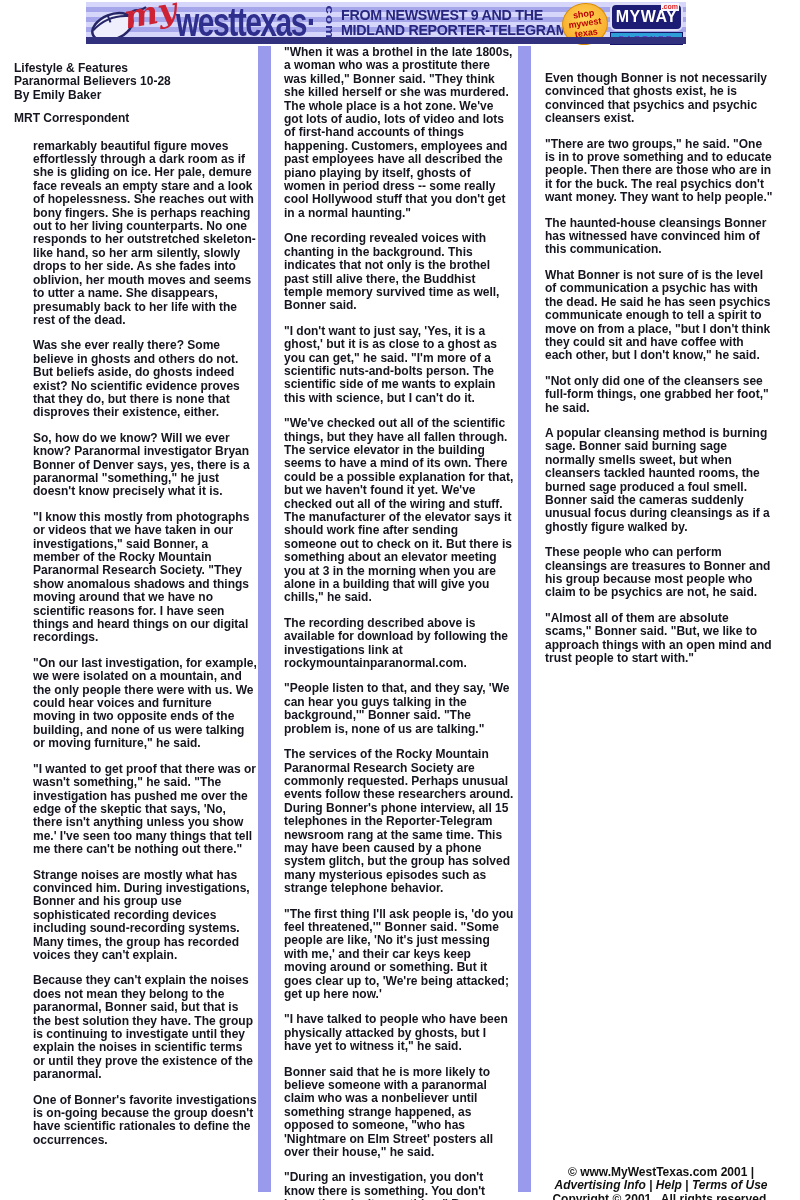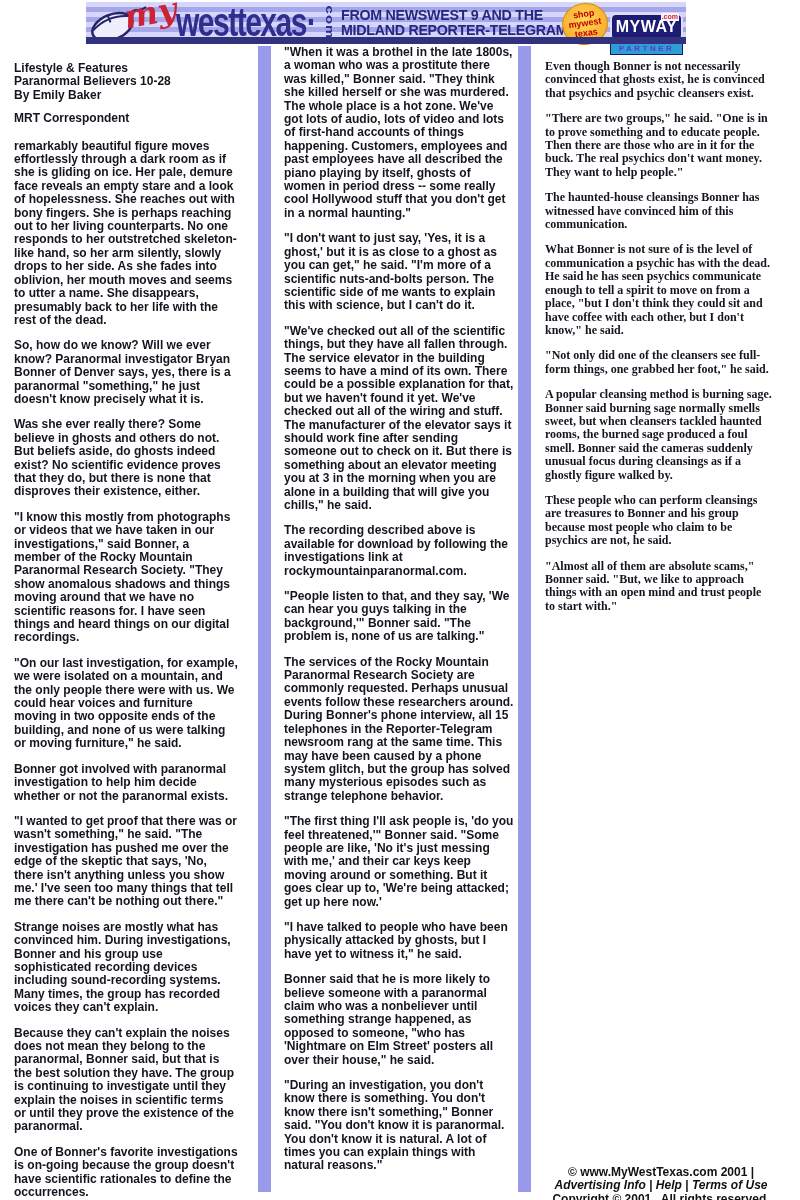--- a/index.html
+++ b/index.html
@@ -44,21 +44,21 @@
   .shop-badge {
     position:absolute; left:476px; top:1px; width:44px; height:40px;
     border-radius:50%;
     background:radial-gradient(circle at 50% 40%, #ffd659, #f7a01e);
     border:1px solid #d98e00;
     display:flex; flex-direction:column; justify-content:center; align-items:center;
     transform:rotate(-8deg);
     color:#bb0000; font-size:9px; font-weight:bold; line-height:9.5px; text-align:center;
     cursor:pointer;
   }
-  .myway { position:absolute; left:524px; top:11px; width:73px; cursor:pointer; }
+  .myway { position:absolute; left:524px; top:1px; width:73px; cursor:pointer; }
   .myway-box {
     position:relative; height:24px; background:#1c1c74;
     border:2px solid #ddddf5; border-radius:6px;
     color:#ffffff; font-weight:bold; font-size:16px; line-height:24px;
     text-align:center; letter-spacing:0.5px; text-transform:uppercase;
   }
   .myway-com {
     position:absolute; top:-2px; right:2px;
     background:#f5f5ff; color:#dd2222; font-size:7px; font-weight:bold;
     line-height:8px; padding:0 1px; letter-spacing:0; text-transform:lowercase;
@@ -74,23 +74,23 @@
   .colbar-1 { left:258px; }
   .colbar-2 { left:518px; }
 
   
   .col {
     position:absolute; font-size:12px; font-weight:bold; color:#15151f;
     line-height:13.4px; letter-spacing:0;
   }
   .col-1 { left:14px; top:62px; width:244px; }
   .col-2 { left:284px; top:46px; width:230px; }
-  .col-3 { left:545px; top:60px; width:228px;font-family:Liberation Serif, serif; }
+  .col-3 { left:545px; top:72px; width:228px; }
   .col p { margin:0 0 12px 0; }
-  .col-1 .para { width:224px; }
+  .col-1 .para { margin-left:19px; width:224px; }
   .head-block { margin-left:0; margin-bottom:10px; }
   .head-block div { line-height:13.4px; }
   .correspondent { margin-bottom:14px; }
 
   
   .footer {
     position:absolute; left:545px; top:1166px; width:232px;
     font-size:12px; font-weight:bold; color:#111111;
     line-height:13.4px; text-align:center;
   }
@@ -139,34 +139,34 @@
   <div class="colbar colbar-2"></div>
 
   <div class="col col-1">
     <div class="head-block">
       <div>Lifestyle &amp; Features</div>
       <div>Paranormal Believers 10-28</div>
       <div>By Emily Baker</div>
     </div>
     <div class="correspondent">MRT Correspondent</div>
     <p class="para">remarkably beautiful figure moves effortlessly through a dark room as if she is gliding on ice. Her pale, demure face reveals an empty stare and a look of hopelessness. She reaches out with bony fingers. She is perhaps reaching out to her living counterparts. No one responds to her outstretched skeleton-like hand, so her arm silently, slowly drops to her side. As she fades into oblivion, her mouth moves and seems to utter a name. She disappears, presumably back to her life with the rest of the dead.</p>
+    <p class="para">Was she ever really there? Some believe in ghosts and others do not. But beliefs aside, do ghosts indeed exist? No scientific evidence proves that they do, but there is none that disproves their existence, either.</p>
     <p class="para">So, how do we know? Will we ever know? Paranormal investigator Bryan Bonner of Denver says, yes, there is a paranormal "something," he just doesn't know precisely what it is.</p>
-    <p class="para">Was she ever really there? Some believe in ghosts and others do not. But beliefs aside, do ghosts indeed exist? No scientific evidence proves that they do, but there is none that disproves their existence, either.</p>
     <p class="para">"I know this mostly from photographs or videos that we have taken in our investigations," said Bonner, a member of the Rocky Mountain Paranormal Research Society. "They show anomalous shadows and things moving around that we have no scientific reasons for. I have seen things and heard things on our digital recordings.</p>
     <p class="para">"On our last investigation, for example, we were isolated on a mountain, and the only people there were with us. We could hear voices and furniture moving in two opposite ends of the building, and none of us were talking or moving furniture," he said.</p>
-    <p class="para">Bonner got involved with paranormal investigation to help him decide whether or not the paranormal exists.</p>
     <p class="para">"I wanted to get proof that there was or wasn't something," he said. "The investigation has pushed me over the edge of the skeptic that says, 'No, there isn't anything unless you show me.' I've seen too many things that tell me there can't be nothing out there."</p>
     <p class="para">Strange noises are mostly what has convinced him. During investigations, Bonner and his group use sophisticated recording devices including sound-recording systems. Many times, the group has recorded voices they can't explain.</p>
     <p class="para">Because they can't explain the noises does not mean they belong to the paranormal, Bonner said, but that is the best solution they have. The group is continuing to investigate until they explain the noises in scientific terms or until they prove the existence of the paranormal.</p>
     <p class="para">One of Bonner's favorite investigations is on-going because the group doesn't have scientific rationales to define the occurrences.</p>
 
   </div>
 
   <div class="col col-2">
     <p>"When it was a brothel in the late 1800s, a woman who was a prostitute there was killed," Bonner said. "They think she killed herself or she was murdered. The whole place is a hot zone. We've got lots of audio, lots of video and lots of first-hand accounts of things happening. Customers, employees and past employees have all described the piano playing by itself, ghosts of women in period dress -- some really cool Hollywood stuff that you don't get in a normal haunting."</p>
+    <p>One recording revealed voices with chanting in the background. This indicates that not only is the brothel past still alive there, the Buddhist temple memory survived time as well, Bonner said.</p>
     <p>"I don't want to just say, 'Yes, it is a ghost,' but it is as close to a ghost as you can get," he said. "I'm more of a scientific nuts-and-bolts person. The scientific side of me wants to explain this with science, but I can't do it.</p>
     <p>"We've checked out all of the scientific things, but they have all fallen through. The service elevator in the building seems to have a mind of its own. There could be a possible explanation for that, but we haven't found it yet. We've checked out all of the wiring and stuff. The manufacturer of the elevator says it should work fine after sending someone out to check on it. But there is something about an elevator meeting you at 3 in the morning when you are alone in a building that will give you chills," he said.</p>
     <p>The recording described above is available for download by following the investigations link at rockymountainparanormal.com.</p>
     <p>"People listen to that, and they say, 'We can hear you guys talking in the background,'" Bonner said. "The problem is, none of us are talking."</p>
     <p>The services of the Rocky Mountain Paranormal Research Society are commonly requested. Perhaps unusual events follow these researchers around. During Bonner's phone interview, all 15 telephones in the Reporter-Telegram newsroom rang at the same time. This may have been caused by a phone system glitch, but the group has solved many mysterious episodes such as strange telephone behavior.</p>
     <p>"The first thing I'll ask people is, 'do you feel threatened,'" Bonner said. "Some people are like, 'No it's just messing with me,' and their car keys keep moving around or something. But it goes clear up to, 'We're being attacked; get up here now.'</p>
     <p>"I have talked to people who have been physically attacked by ghosts, but I have yet to witness it," he said.</p>
     <p>Bonner said that he is more likely to believe someone with a paranormal claim who was a nonbeliever until something strange happened, as opposed to someone, "who has 'Nightmare on Elm Street' posters all over their house," he said.</p>
     <p>"During an investigation, you don't know there is something. You don't know there isn't something," Bonner said. "You don't know it is paranormal. You don't know it is natural. A lot of times you can explain things with natural reasons."</p>
   </div>

